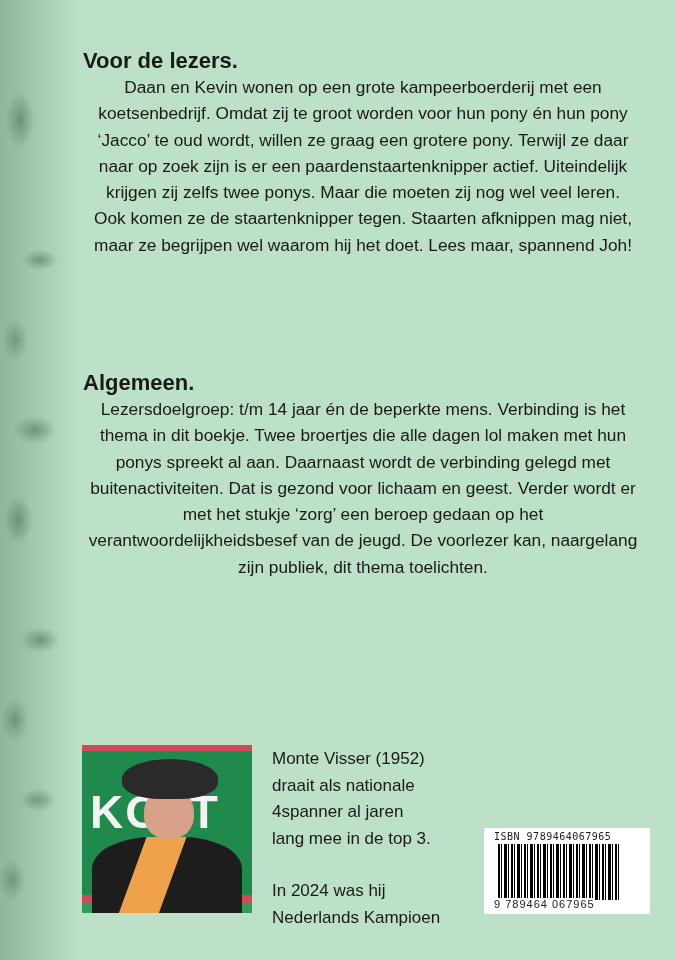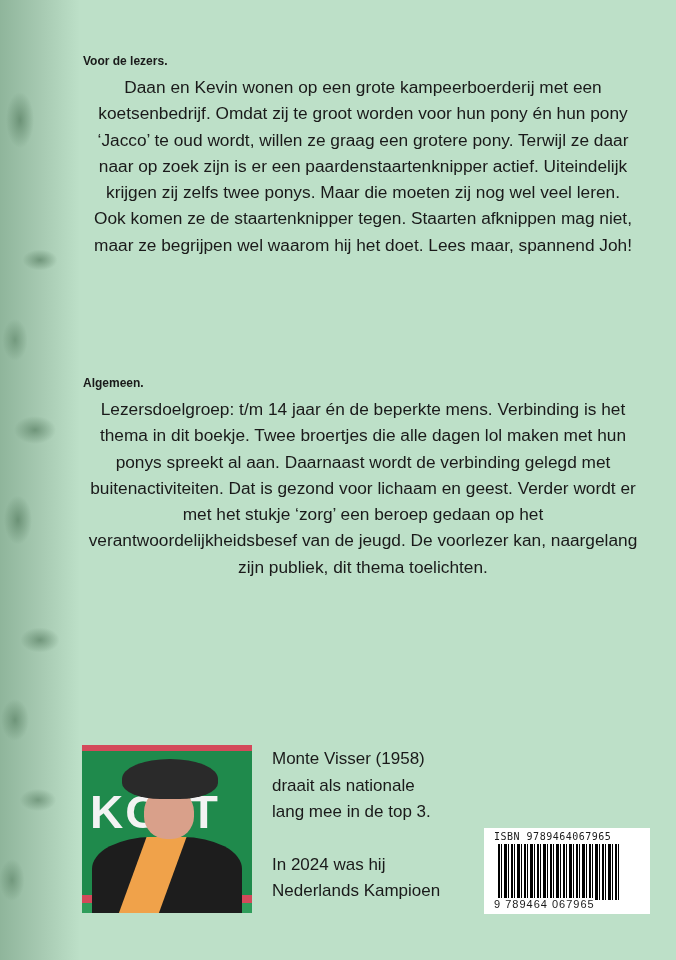--- a/index.html
+++ b/index.html
@@ -10,21 +10,21 @@
       radial-gradient(ellipse 25px 15px at 40px 260px,rgba(60,100,70,.5),transparent 70%),
       radial-gradient(ellipse 18px 30px at 15px 340px,rgba(80,120,90,.5),transparent 70%),
       radial-gradient(ellipse 30px 20px at 35px 430px,rgba(60,100,70,.5),transparent 70%),
       radial-gradient(ellipse 20px 35px at 18px 520px,rgba(70,110,80,.55),transparent 70%),
       radial-gradient(ellipse 28px 18px at 40px 640px,rgba(60,100,70,.5),transparent 70%),
       radial-gradient(ellipse 20px 30px at 15px 720px,rgba(70,110,80,.5),transparent 70%),
       radial-gradient(ellipse 26px 16px at 38px 800px,rgba(60,100,70,.45),transparent 70%),
       radial-gradient(ellipse 18px 30px at 12px 880px,rgba(70,110,80,.45),transparent 70%),
       linear-gradient(to right,#8fb59b 0%,#a6c9b1 50%,#bde0c8 100%);}
   .block{position:absolute;left:83px;width:560px;font-size:17.3px;line-height:26.3px;}
-  .block h2{margin:0;font-size:12px;font-weight:bold;line-height:26px;}
+  .block h2{margin:0;font-size:22px;font-weight:bold;line-height:26px;}
   .block p{margin:0;text-align:center;}
   #b1{top:48px;}
   #b2{top:370px;}
   .photo{position:absolute;left:82px;top:745px;width:170px;height:168px;overflow:hidden;
     background:linear-gradient(#d4495a 0 6px,#1f8a4c 6px 150px,#d4495a 150px 158px,#2e9d5a 158px);}
   .photo .txt{position:absolute;left:8px;top:40px;font-size:46px;font-weight:bold;color:#f3f3f3;letter-spacing:2px;}
   .photo .hat{position:absolute;left:40px;top:14px;width:96px;height:40px;background:#2a2a2a;border-radius:50% 50% 40% 40%;}
   .photo .face{position:absolute;left:62px;top:44px;width:50px;height:50px;background:#d9a08a;border-radius:45%;}
   .photo .body{position:absolute;left:10px;top:92px;width:150px;height:80px;background:#1d1d1d;border-radius:40% 40% 0 0;}
   .photo .sash{position:absolute;left:50px;top:92px;width:40px;height:80px;background:#f0a24a;transform:skewX(-20deg);}
@@ -55,22 +55,23 @@
 
 <div class="photo">
   <div class="txt">KOLT</div>
   <div class="body"></div>
   <div class="sash"></div>
   <div class="face"></div>
   <div class="hat"></div>
 </div>
 
 <div class="bio">
-  <p>Monte Visser (1958)</p>
+  <p>Monte Visser (1952)</p>
   <p>draait als nationale</p>
+  <p>4spanner al jaren</p>
   <p>lang mee in de top 3.</p>
   <div class="gap"></div>
   <p>In 2024 was hij</p>
   <p>Nederlands Kampioen</p>
 </div>
 
 <div class="barcode">
   <div class="isbn">ISBN 9789464067965</div>
   <div class="bars"></div>
   <div class="digits">9 789464 067965</div>

